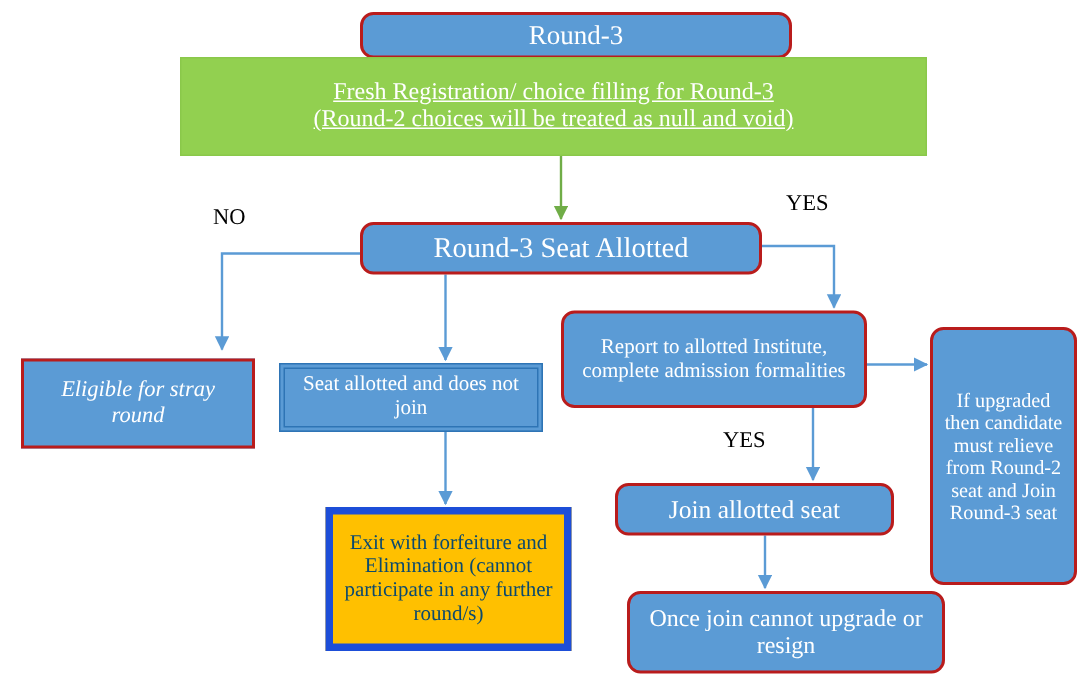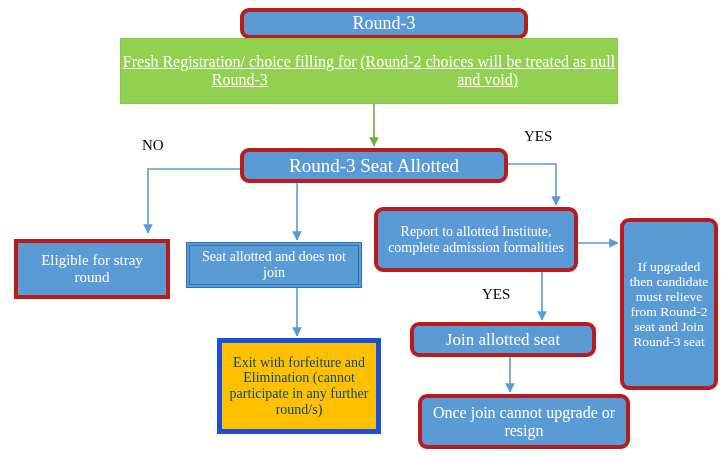--- a/index.html
+++ b/index.html
@@ -24,21 +24,21 @@
     align-items: center;
     justify-content: center;
     text-align: center;
     color: #ffffff;
     line-height: 1.12;
     white-space: pre-line;
     z-index: 3;
   }
   .blue {
     background: #5B9BD5;
-    border: 4px solid #b91c1c;
+    border: 2px solid #b91c1c;
   }
   .round {
     border-radius: 9px;
   }
   .square {
     border-radius: 0;
   }
   .green {
     background: #92D050;
     border: 1px solid #8ac84a;
@@ -116,32 +116,32 @@
 
     <path d="M578,243 L618,243" stroke="#5B9BD5" stroke-width="1.6" fill="none" marker-end="url(#ahBlue)"></path>
 
     <path d="M542,272 L542,320" stroke="#5B9BD5" stroke-width="1.6" fill="none" marker-end="url(#ahBlue)"></path>
 
     <path d="M510,357 L510,392" stroke="#5B9BD5" stroke-width="1.6" fill="none" marker-end="url(#ahBlue)"></path>
   </svg>
 
   <div class="node blue round" style="left:240px; top:8px; width:288px; height:31px; font-size:18px;">Round-3</div>
 
-  <div class="node green" style="left:120px; top:38px; width:498px; height:66px; font-size:16px; flex-direction:row; justify-content:center;">
+  <div class="node green" style="left:120px; top:38px; width:498px; height:66px; font-size:16px; flex-direction:column; justify-content:center;">
     <span class="utext">Fresh Registration/ choice filling for Round-3</span>
     <span class="utext">(Round-2 choices will be treated as null and void)</span>
   </div>
 
   <div class="lbl" style="left:142px; top:137px; font-size:15px;">NO</div>
 
   <div class="lbl" style="left:524px; top:128px; font-size:15px;">YES</div>
 
   <div class="node blue round" style="left:240px; top:148px; width:268px; height:35px; font-size:19px;">Round-3 Seat Allotted</div>
 
-  <div class="node blue square" style="left:14px; top:239px; width:156px; height:60px; font-size:15px; padding:0 8px;">Eligible for stray round</div>
+  <div class="node blue square" style="left:14px; top:239px; width:156px; height:60px; font-size:15px; padding:0 8px;font-style:italic;">Eligible for stray round</div>
 
   <div class="node blue square doubleborder" style="left:186px; top:242px; width:176px; height:46px; font-size:14px; justify-content:flex-start; text-align:center; padding:0 8px;">Seat allotted and does not join</div>
 
   <div class="node orange square" style="left:190px; top:338px; width:164px; height:96px; font-size:14px; padding:0 7px;">Exit with forfeiture and Elimination (cannot participate in any further round/s)</div>
 
   <div class="node blue round" style="left:374px; top:207px; width:204px; height:65px; font-size:14px; padding:0 8px;">Report to allotted Institute, complete admission formalities</div>
 
   <div class="lbl" style="left:482px; top:286px; font-size:15px;">YES</div>
 
   <div class="node blue round" style="left:410px; top:322px; width:186px; height:35px; font-size:17px;">Join allotted seat</div>

